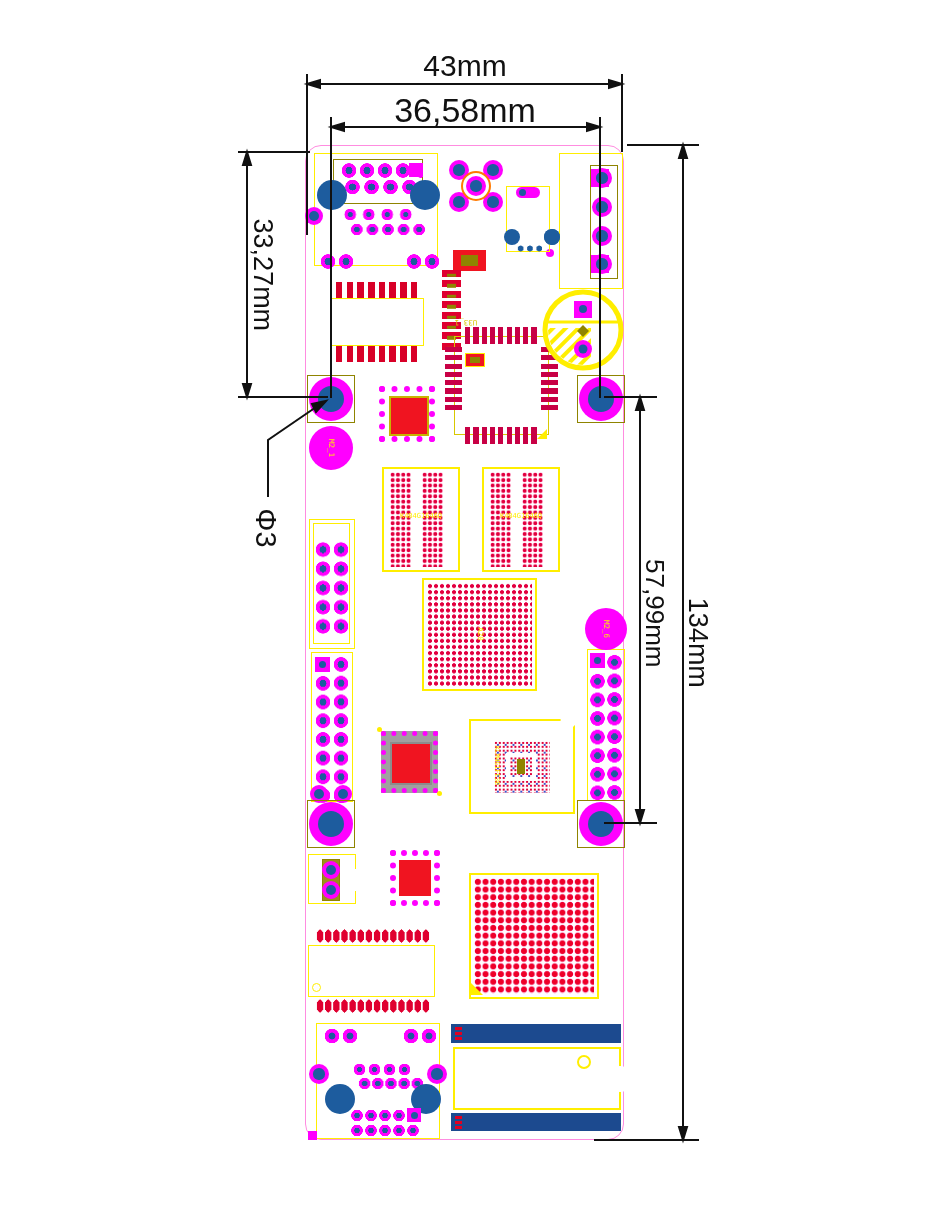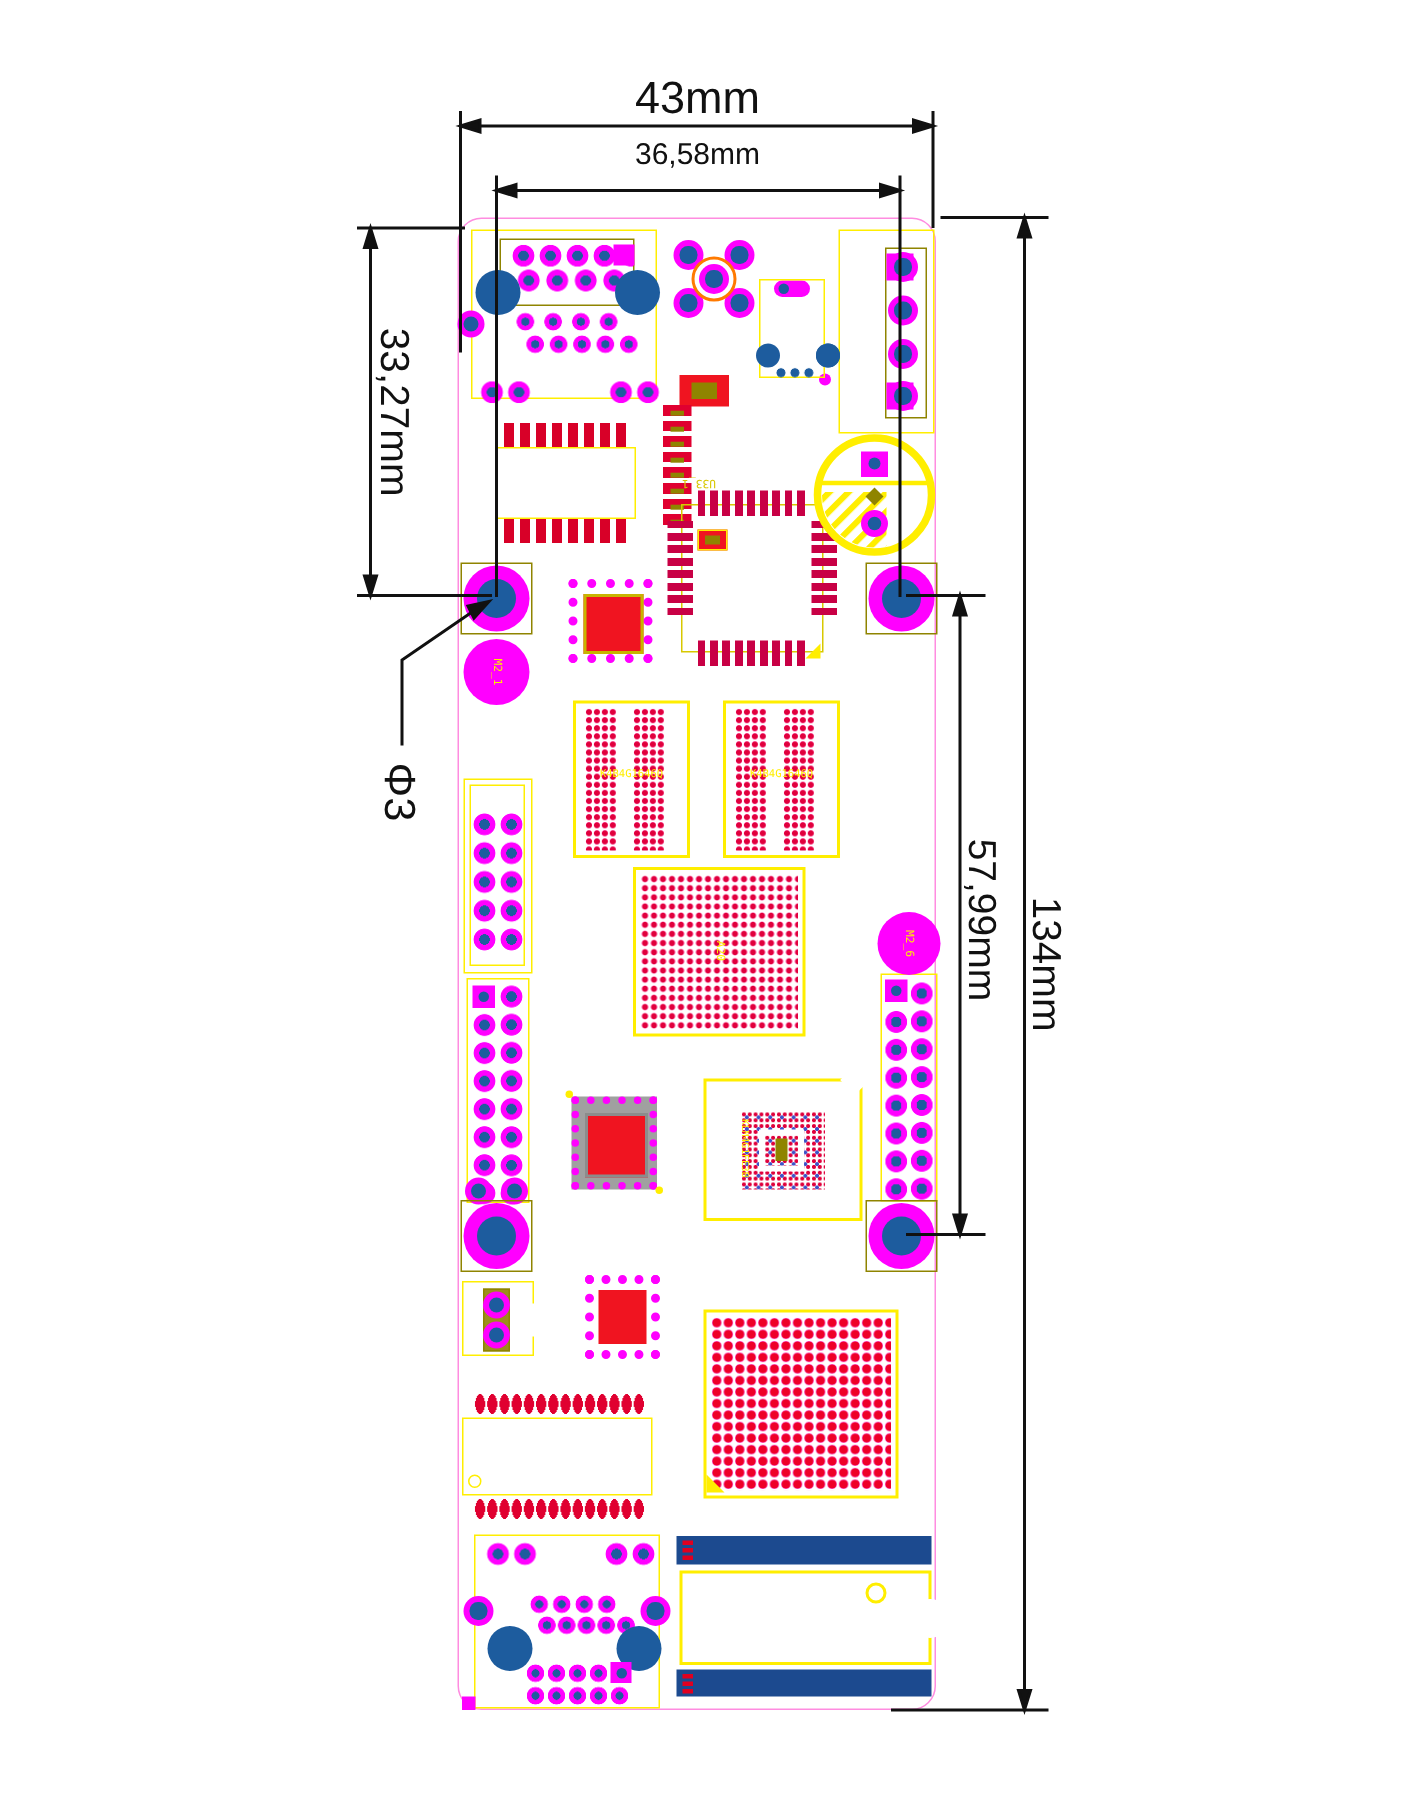--- a/index.html
+++ b/index.html
@@ -37,21 +37,21 @@
   .hole .hbox{position:absolute;left:0;top:0;right:0;bottom:0;border:1.5px solid #8f8400}
   .hole .hm{position:absolute;left:2px;top:2px;width:44px;height:44px;border-radius:50%;background:#ff00ff}
   .hole .hb{position:absolute;left:11px;top:11px;width:26px;height:26px;border-radius:50%;background:#1d5c9e}
 </style>
 </head>
 <body>
 
 <div class="canvas">
 
   <div class="dim-label" style="left:390px;top:49px;width:150px;font-size:30px">43mm</div>
-  <div class="dim-label" style="left:375px;top:92px;width:180px;font-size:20px">36,58mm</div>
+  <div class="dim-label" style="left:375px;top:92px;width:180px;font-size:34px">36,58mm</div>
   <div class="dim-label" style="left:197px;top:260px;width:130px;font-size:27px;transform:rotate(90deg)">33,27mm</div>
   <div class="dim-label" style="left:592px;top:599px;width:126px;font-size:26px;transform:rotate(90deg)">57,99mm</div>
   <div class="dim-label" style="left:647px;top:628px;width:100px;font-size:27px;transform:rotate(90deg)">134mm</div>
   <div class="dim-label" style="left:228px;top:512px;width:74px;font-size:29px;transform:rotate(90deg)">Φ3</div>
 
   <div class="board">
 
     <div class="ab ybox" style="left:8px;top:7px;width:124px;height:113px">
       <div class="ab obox" style="left:18px;top:5px;width:90px;height:45px"></div>
       <div class="ab dots dots-mb" style="left:25px;top:8px;width:82px;height:17px;background-size:18px 17px"></div>

